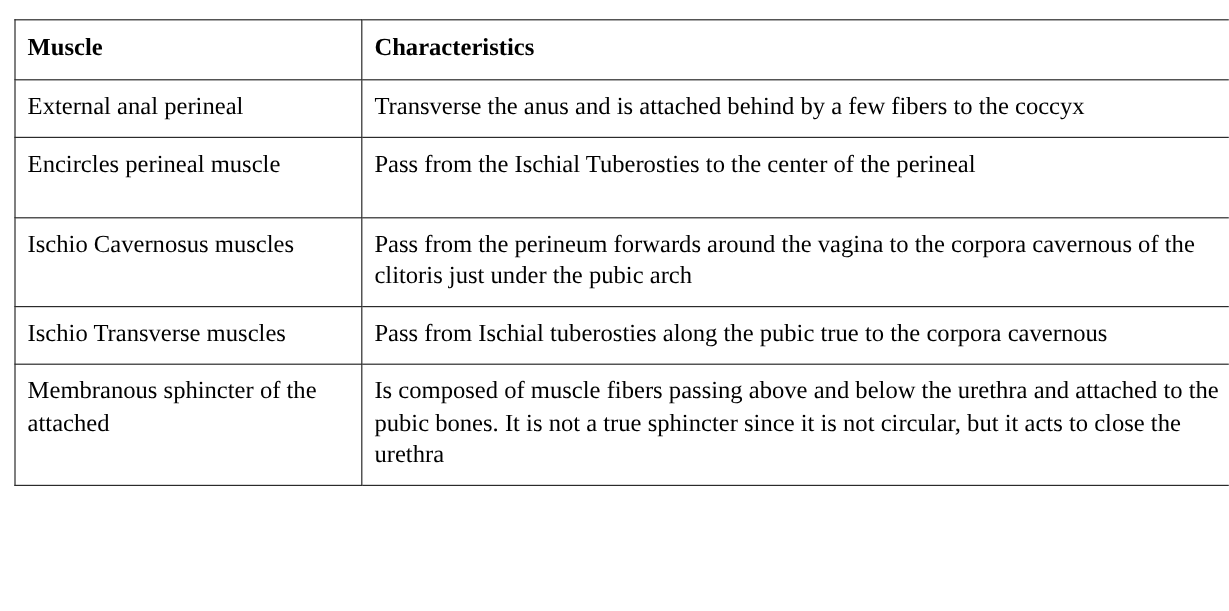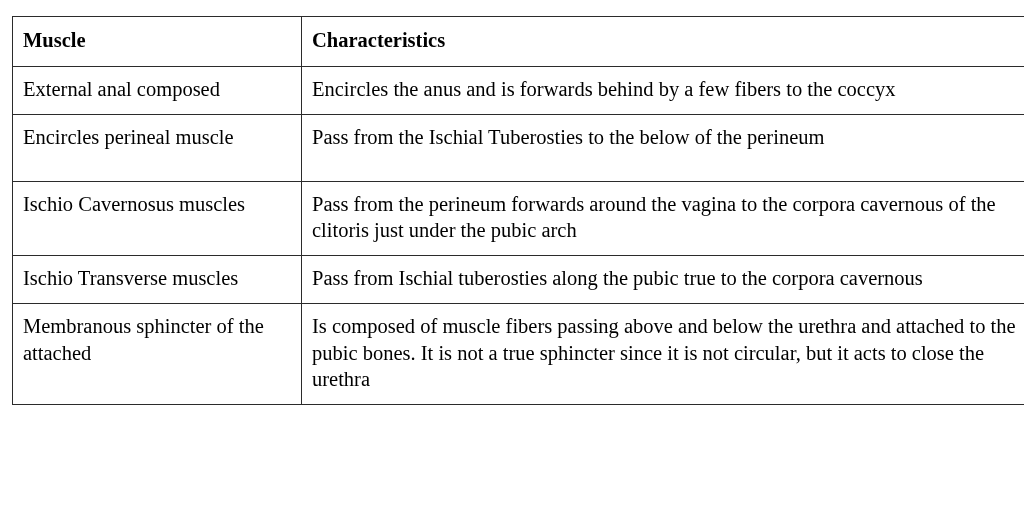--- a/index.html
+++ b/index.html
@@ -61,32 +61,32 @@
           <span class="cell-text">Muscle</span>
         </th>
         <th class="col-char">
           <span class="cell-text">Characteristics</span>
         </th>
       </tr>
     </thead>
     <tbody>
       <tr>
         <td class="col-muscle">
-          <span class="cell-text">External anal composed</span>
+          <span class="cell-text">External anal perineal</span>
         </td>
         <td class="col-char">
-          <span class="cell-text">Encircles the anus and is forwards behind by a few fibers to the coccyx</span>
+          <span class="cell-text">Transverse the anus and is attached behind by a few fibers to the coccyx</span>
         </td>
       </tr>
       <tr class="row-tall">
         <td class="col-muscle">
           <span class="cell-text">Encircles perineal muscle</span>
         </td>
         <td class="col-char">
-          <span class="cell-text">Pass from the Ischial Tuberosties to the below of the perineum</span>
+          <span class="cell-text">Pass from the Ischial Tuberosties to the center of the perineal</span>
         </td>
       </tr>
       <tr>
         <td class="col-muscle">
           <span class="cell-text">Ischio Cavernosus muscles</span>
         </td>
         <td class="col-char">
           <span class="cell-text">Pass from the perineum forwards around the vagina to the corpora cavernous of the clitoris just under the pubic arch</span>
         </td>
       </tr>

